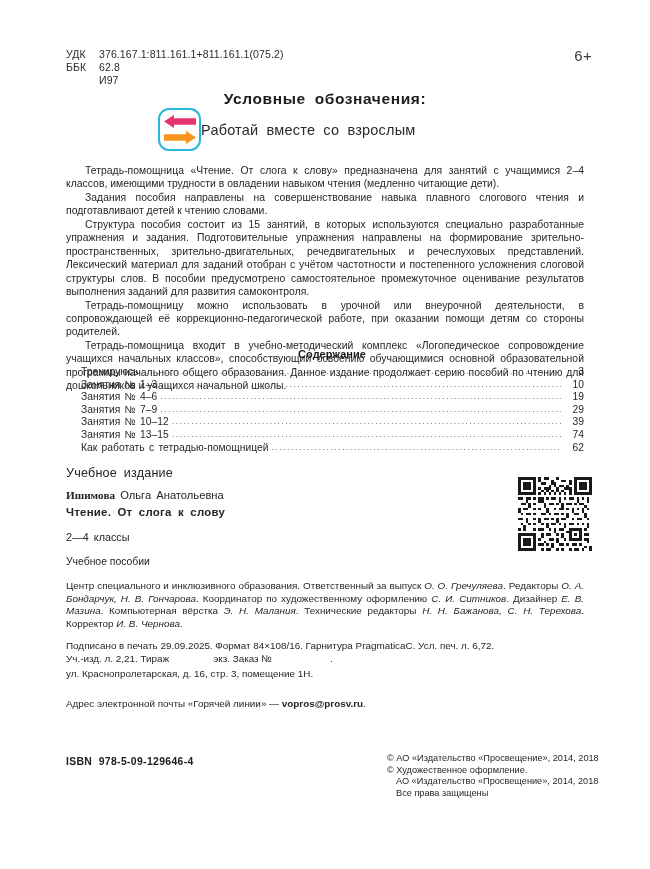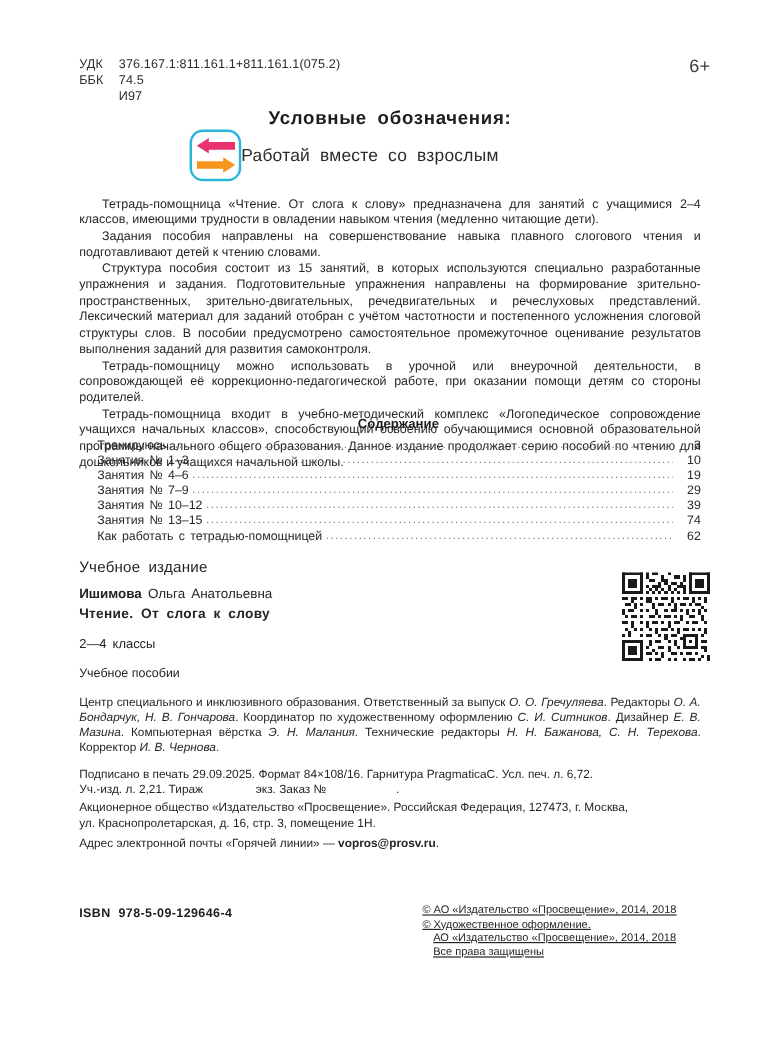--- a/index.html
+++ b/index.html
@@ -160,21 +160,21 @@
     font-size: 12.6px;
     letter-spacing: 0.2px;
     word-spacing: 3px;
     margin-bottom: 9px;
   }
   .imp-author {
     font-size: 11.2px;
     margin-bottom: 5px;
     word-spacing: 2px;
   }
-  .imp-author b { font-weight: bold; }
+  .imp-author b { font-weight: bold; font-family: Liberation Serif, serif; }
   .imp-title {
     font-size: 11.4px;
     font-weight: bold;
     letter-spacing: 0.25px;
     word-spacing: 3px;
     margin-bottom: 13px;
   }
   .imp-grades {
     font-size: 10.8px;
     margin-bottom: 13px;
@@ -246,41 +246,40 @@
   .isbn {
     position: absolute;
     left: 66px; top: 756px;
     font-size: 10.4px;
     font-weight: bold;
     letter-spacing: 0.35px;
     color: #1d1d1d;
   }
   .copyright {
     position: absolute;
-    left: 352px; top: 753px;
+    left: 387px; top: 753px;
     width: 230px;
     font-size: 9.2px;
     line-height: 11.6px;
     color: #262626;
-    text-decoration: underline;
   }
   .copyright div { white-space: nowrap; }
   .cp-indent { padding-left: 9px; }
 </style>
 </head>
 <body>
 
 <div class="page">
 
   <div class="udk-block">
     <span class="udk-row">
       <span class="udk-key">УДК</span><span class="udk-val">376.167.1:811.161.1+811.161.1(075.2)</span>
     </span>
     <span class="udk-row">
-      <span class="udk-key">ББК</span><span class="udk-val">74.5</span>
+      <span class="udk-key">ББК</span><span class="udk-val">62.8</span>
     </span>
     <span class="udk-i97">И97</span>
   </div>
 
   <div class="age-badge">6+</div>
 
   <div class="legend-title">Условные  обозначения:</div>
 
   <div class="legend-row">
     <div class="legend-icon">
@@ -520,21 +519,20 @@
   <div class="credits">
     <p><span>Центр специального и инклюзивного образования. Ответственный за выпуск </span><i>О. О. Гречуляева</i><span>. Редакторы </span><i>О. А. Бондарчук, Н. В. Гончарова</i><span>. Координатор по художественному оформлению </span><i>С. И. Ситников</i><span>. Дизайнер </span><i>Е. В. Мазина</i><span>. Компьютерная вёрстка </span><i>Э. Н. Малания</i><span>. Технические редакторы </span><i>Н. Н. Бажанова, С. Н. Терехова</i><span>. Корректор </span><i>И. В. Чернова</i><span>.</span></p>
   </div>
 
   <div class="print-info">
     <p>Подписано в печать 29.09.2025.  Формат 84×108/16.  Гарнитура PragmaticaC.  Усл. печ. л. 6,72.</p>
     <p><span>Уч.-изд. л. 2,21.  Тираж</span><span class="tirazh-gap"></span><span>экз.  Заказ №</span><span class="order-gap"></span><span>.</span></p>
   </div>
 
   <div class="publisher-info">
-    <p>Акционерное общество «Издательство «Просвещение». Российская Федерация, 127473, г. Москва,</p>
     <p>ул. Краснопролетарская, д. 16, стр. 3, помещение 1Н.</p>
   </div>
 
   <div class="email-info">
     <span>Адрес электронной почты «Горячей линии» — </span><b>vopros@prosv.ru</b><span>.</span>
   </div>
 
   <div class="isbn">
     <span>ISBN</span>&nbsp; <span>978-5-09-129646-4</span>
   </div>

